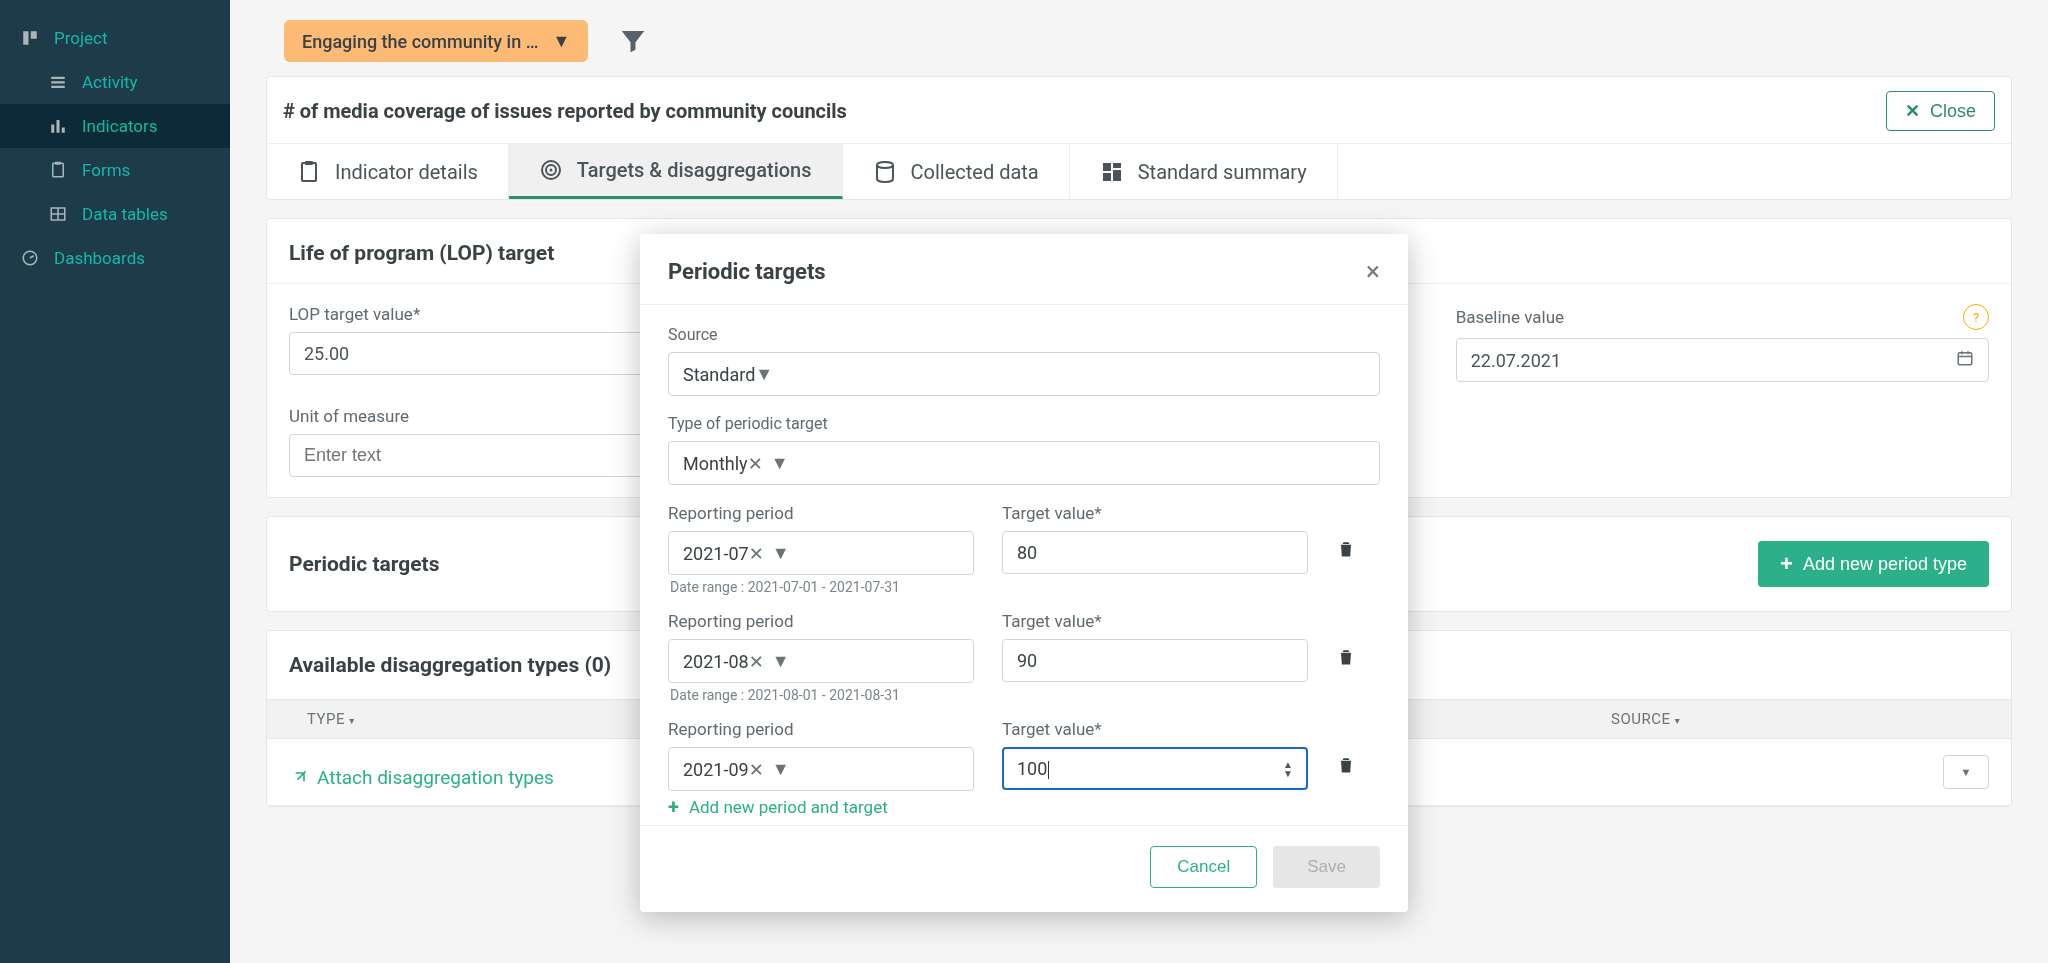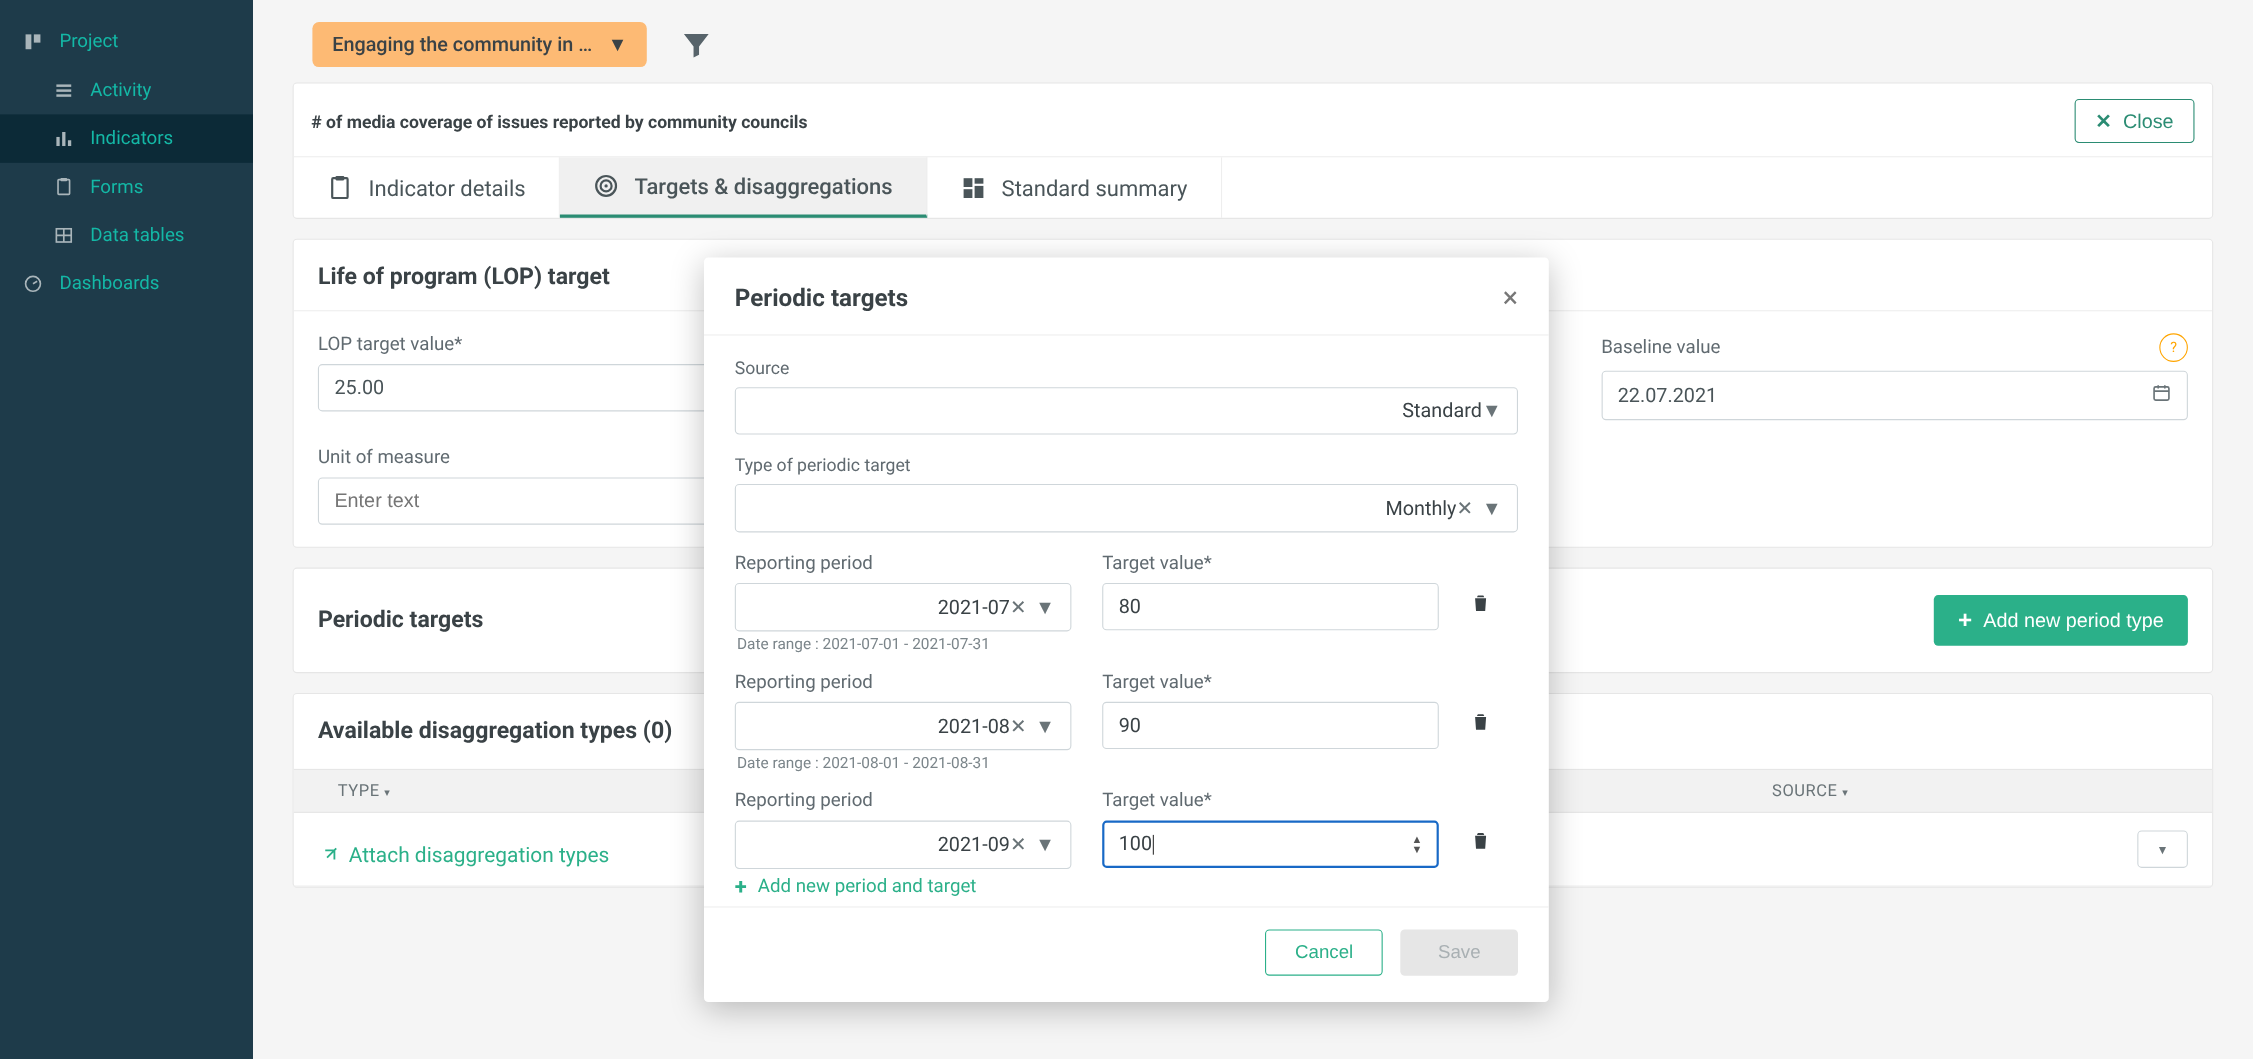--- a/index.html
+++ b/index.html
@@ -49,21 +49,21 @@
   }
   .dropdown-btn .caret { margin-left: 14px; }
   .funnel { margin-left: 30px; width:30px; height:30px; color:#57636a; cursor:pointer; }
   .panel {
     background:#fff; border:1px solid #e6e6e6; border-radius:4px; margin-bottom: 18px;
   }
   .ind-head {
     display:flex; align-items:center; justify-content:space-between;
     padding: 14px 16px 12px 16px;
   }
-  .ind-title { font-size:16px; font-weight:700; color:#3a4246; }
+  .ind-title { font-size:20px; font-weight:700; color:#3a4246; }
   .close-btn {
     border:1px solid #2b8c73; color:#2b8c73; background:#fff;
     padding:8px 18px; border-radius:4px; font-size:18px; display:flex; align-items:center;
     cursor:pointer;
   }
   .close-btn .x { margin-right:10px; font-weight:bold; }
   .tabs { display:flex; border-top:1px solid #eee; }
   .tab { display:flex; align-items:center; padding:14px 30px; font-size:20px; color:#4a5559; border-right:1px solid #eee; cursor:pointer; }
   .tab .ico { width:24px; height:24px; margin-right:14px; display:inline-flex; }
   .tab.active { background:#f0f0f0; border-bottom:3px solid #2b8c73; font-weight:500; }
@@ -106,21 +106,21 @@
     box-shadow:0 6px 30px rgba(0,0,0,.25);
   }
   .modal-head { display:flex;justify-content:space-between;align-items:center;padding:22px 28px 18px 28px;border-bottom:1px solid #eee; }
   .modal-title { font-size:22px; font-weight:700; color:#3a4246; }
   .modal-x { font-size:26px; color:#777; cursor:pointer; }
   .modal-body { padding: 20px 28px 6px 28px; max-height: 520px; overflow:auto; }
   .mfield { margin-bottom: 18px; }
   .mfield .label { font-size:16px; color:#606a70; margin-bottom:8px; }
   .select {
     border:1px solid #cfd6da; border-radius:4px; padding:10px 14px;
-    display:flex; justify-content:flex-end; align-items:center; color:#3a4246; font-size:18px;
+    display:flex; justify-content:flex-start; align-items:center; color:#3a4246; font-size:18px;
     cursor:pointer;
   }
   .select .right { display:flex; align-items:center; gap:8px; color:#6a7478; }
   .period-row { display:flex; align-items:flex-start; gap:28px; margin-bottom: 4px; }
   .pcol { flex:1; }
   .pcol.small { flex:0 0 44px; padding-top:36px; }
   .target-input {
     border:1px solid #cfd6da; border-radius:4px; padding:10px 14px; font-size:18px; color:#3a4246; width:100%;
   }
   .target-input.focused { border:2px solid #1869c6; padding:9px 13px; display:flex; justify-content:space-between; align-items:center; }
@@ -233,20 +233,29 @@
               <circle cx="12" cy="12" r="9" fill="none" stroke="#4a5559" stroke-width="2"></circle>
               <circle cx="12" cy="12" r="5" fill="none" stroke="#4a5559" stroke-width="2"></circle>
               <circle cx="12" cy="12" r="1.5" fill="#4a5559"></circle>
             </svg>
         </span>
         <span>Targets &amp; disaggregations</span>
       </div>
       <div class="tab">
         <span class="ico">
           <svg viewBox="0 0 24 24" width="24" height="24">
+              <ellipse cx="12" cy="5" rx="8" ry="3" fill="none" stroke="#4a5559" stroke-width="2"></ellipse>
+              <path d="M4 5v14c0 1.7 3.6 3 8 3s8-1.3 8-3V5" fill="none" stroke="#4a5559" stroke-width="2"></path>
+            </svg>
+        </span>
+        <span>Collected data</span>
+      </div>
+      <div class="tab">
+        <span class="ico">
+          <svg viewBox="0 0 24 24" width="24" height="24">
               <rect x="3" y="3" width="8" height="8" fill="#4a5559"></rect>
               <rect x="13" y="3" width="8" height="5" fill="#4a5559"></rect>
               <rect x="13" y="10" width="8" height="11" fill="#4a5559"></rect>
               <rect x="3" y="13" width="8" height="8" fill="#4a5559"></rect>
             </svg>
         </span>
         <span>Standard summary</span>
       </div>
     </div>
   </div>

